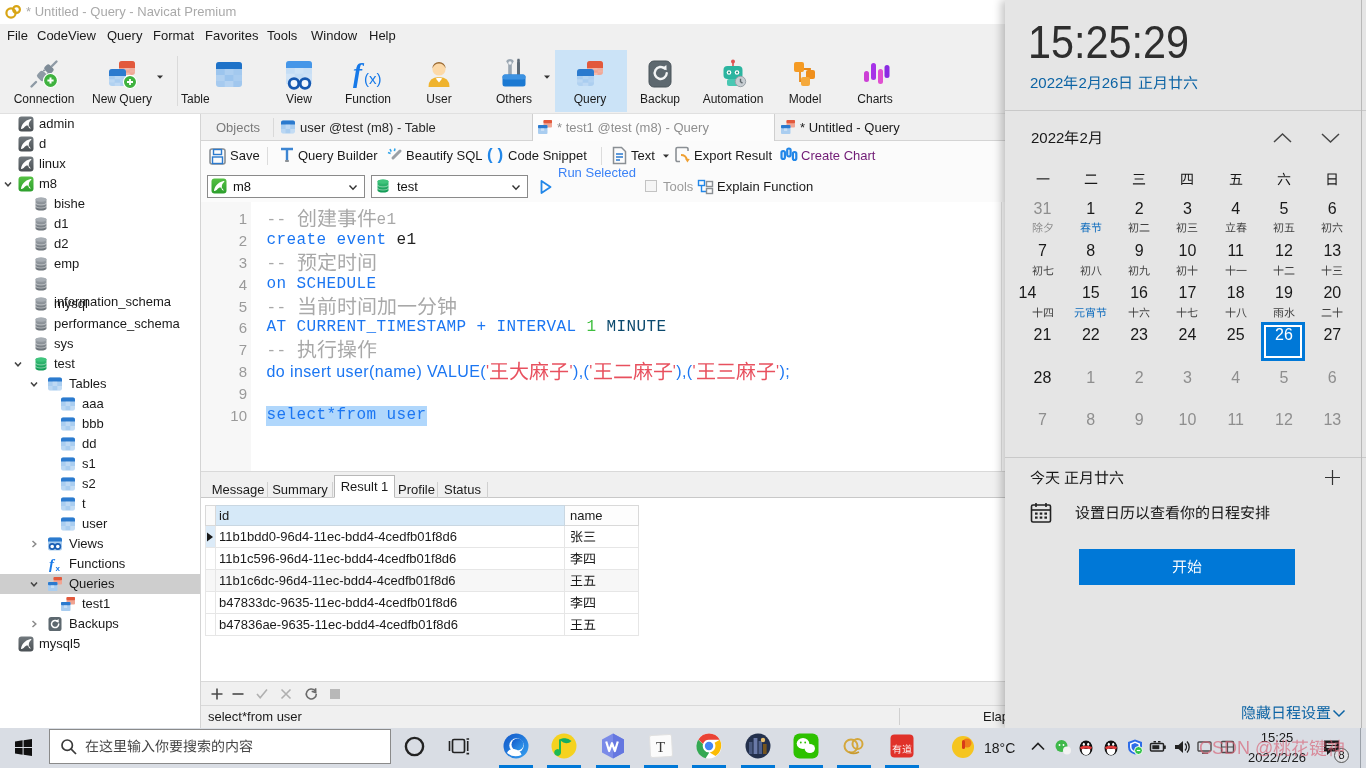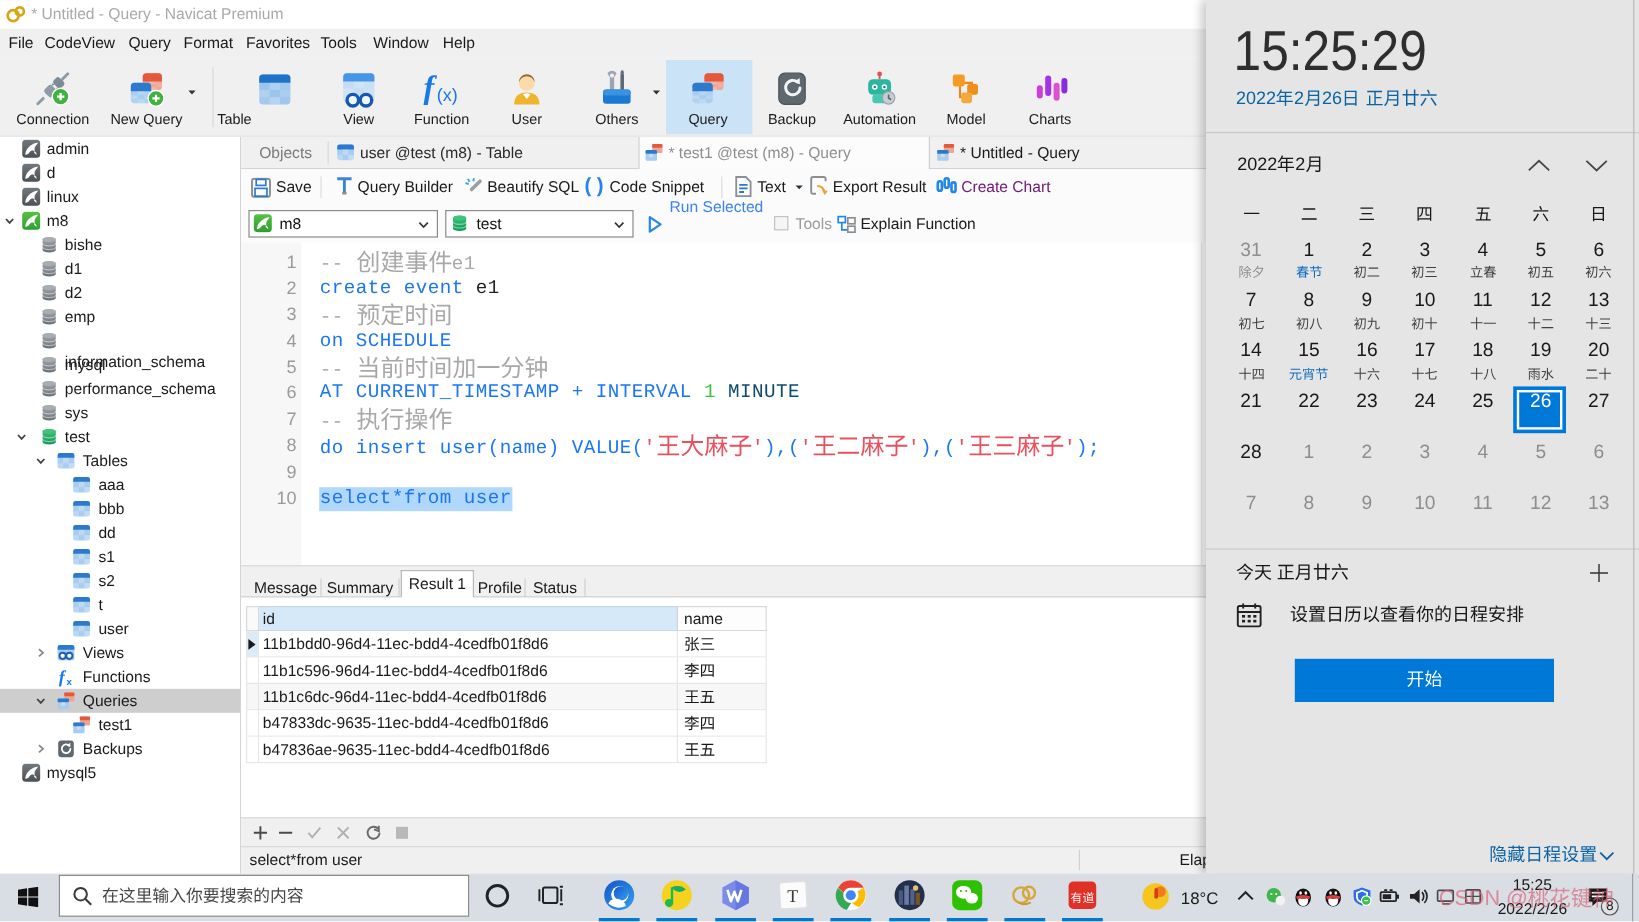--- a/index.html
+++ b/index.html
@@ -713,21 +713,21 @@
 <div style="left:210px;top:317.4px;width:37px;height:21.8px;line-height:21.8px;font-size:15px;color:#9a9a9a;text-align:right">6</div>
 <div style="left:266.5px;top:317.4px;width:730px;height:21.8px;line-height:21.8px;font-family:'Liberation Mono',monospace;font-size:16px;letter-spacing:0.4px;white-space:pre"><span style="color:#1b76f2">AT&nbsp;CURRENT_TIMESTAMP&nbsp;+&nbsp;INTERVAL&nbsp;</span><span style="color:#3fbf3f">1</span><span style="color:#0c4a6e">&nbsp;MINUTE</span></div>
 <div style="left:210px;top:339.20000000000005px;width:37px;height:21.8px;line-height:21.8px;font-size:15px;color:#9a9a9a;text-align:right">7</div>
 <div style="left:266.5px;top:339.20000000000005px;width:730px;height:21.8px;line-height:21.8px;font-family:'Liberation Mono',monospace;font-size:16px;letter-spacing:0.4px;white-space:pre"><span style="color:#a8a8a8">--&nbsp;</span><svg class="k" style="width:80px;height:20px;vertical-align:-0.22em" viewBox="0 0 4000 1000" fill="#a8a8a8">
       <use href="#u6267" x="0"></use>
       <use href="#u884c" x="1000"></use>
       <use href="#u64cd" x="2000"></use>
       <use href="#u4f5c" x="3000"></use>
     </svg></div>
 <div style="left:210px;top:361.0px;width:37px;height:21.8px;line-height:21.8px;font-size:15px;color:#9a9a9a;text-align:right">8</div>
-<div style="left:266.5px;top:361.0px;width:730px;height:21.8px;line-height:21.8px;font-family:Liberation Mono, monospace;font-size:16px;letter-spacing:0.4px;white-space:pre"><span style="color:#1b76f2">do&nbsp;insert&nbsp;user(name)&nbsp;VALUE(</span><span style="color:#e8505e">'</span><svg class="k" style="width:80px;height:20px;vertical-align:-0.22em" viewBox="0 0 4000 1000" fill="#e8505e">
+<div style="left:266.5px;top:361.0px;width:730px;height:21.8px;line-height:21.8px;font-family:Liberation Sans, sans-serif;font-size:16px;letter-spacing:0.4px;white-space:pre"><span style="color:#1b76f2">do&nbsp;insert&nbsp;user(name)&nbsp;VALUE(</span><span style="color:#e8505e">'</span><svg class="k" style="width:80px;height:20px;vertical-align:-0.22em" viewBox="0 0 4000 1000" fill="#e8505e">
       <use href="#u738b" x="0"></use>
       <use href="#u5927" x="1000"></use>
       <use href="#u9ebb" x="2000"></use>
       <use href="#u5b50" x="3000"></use>
     </svg><span style="color:#e8505e">'</span><span style="color:#1b76f2">),(</span><span style="color:#e8505e">'</span><svg class="k" style="width:80px;height:20px;vertical-align:-0.22em" viewBox="0 0 4000 1000" fill="#e8505e">
       <use href="#u738b" x="0"></use>
       <use href="#u4e8c" x="1000"></use>
       <use href="#u9ebb" x="2000"></use>
       <use href="#u5b50" x="3000"></use>
     </svg><span style="color:#e8505e">'</span><span style="color:#1b76f2">),(</span><span style="color:#e8505e">'</span><svg class="k" style="width:80px;height:20px;vertical-align:-0.22em" viewBox="0 0 4000 1000" fill="#e8505e">
@@ -919,21 +919,21 @@
 <div style="left:1260.0px;top:241.8px;width:48px;height:18px;text-align:center;font-size:16px;color:#191919;line-height:18px">12</div>
 <div style="left:1256.0px;top:259.3px;width:56px;height:13px;text-align:center"><svg class="k" style="width:22px;height:11px;vertical-align:-0.15em" viewBox="0 0 2000 1000" fill="#404040">
       <use href="#u5341" x="0"></use>
       <use href="#u4e8c" x="1000"></use>
     </svg></div>
 <div style="left:1308.3px;top:241.8px;width:48px;height:18px;text-align:center;font-size:16px;color:#191919;line-height:18px">13</div>
 <div style="left:1304.3px;top:259.3px;width:56px;height:13px;text-align:center"><svg class="k" style="width:22px;height:11px;vertical-align:-0.15em" viewBox="0 0 2000 1000" fill="#404040">
       <use href="#u5341" x="0"></use>
       <use href="#u4e09" x="1000"></use>
     </svg></div>
-<div style="left:1018.5px;top:284.1px;width:48px;height:18px;text-align:center;font-size:16px;color:#191919;line-height:18px">14</div>
+<div style="left:1018.5px;top:284.1px;width:48px;height:18px;text-align:left;font-size:16px;color:#191919;line-height:18px">14</div>
 <div style="left:1014.5px;top:301.6px;width:56px;height:13px;text-align:center"><svg class="k" style="width:22px;height:11px;vertical-align:-0.15em" viewBox="0 0 2000 1000" fill="#404040">
       <use href="#u5341" x="0"></use>
       <use href="#u56db" x="1000"></use>
     </svg></div>
 <div style="left:1066.8px;top:284.1px;width:48px;height:18px;text-align:center;font-size:16px;color:#191919;line-height:18px">15</div>
 <div style="left:1062.8px;top:301.6px;width:56px;height:13px;text-align:center"><svg class="k" style="width:33px;height:11px;vertical-align:-0.15em" viewBox="0 0 3000 1000" fill="#0f6cbd">
       <use href="#u5143" x="0"></use>
       <use href="#u5bb5" x="1000"></use>
       <use href="#u8282" x="2000"></use>
     </svg></div>

